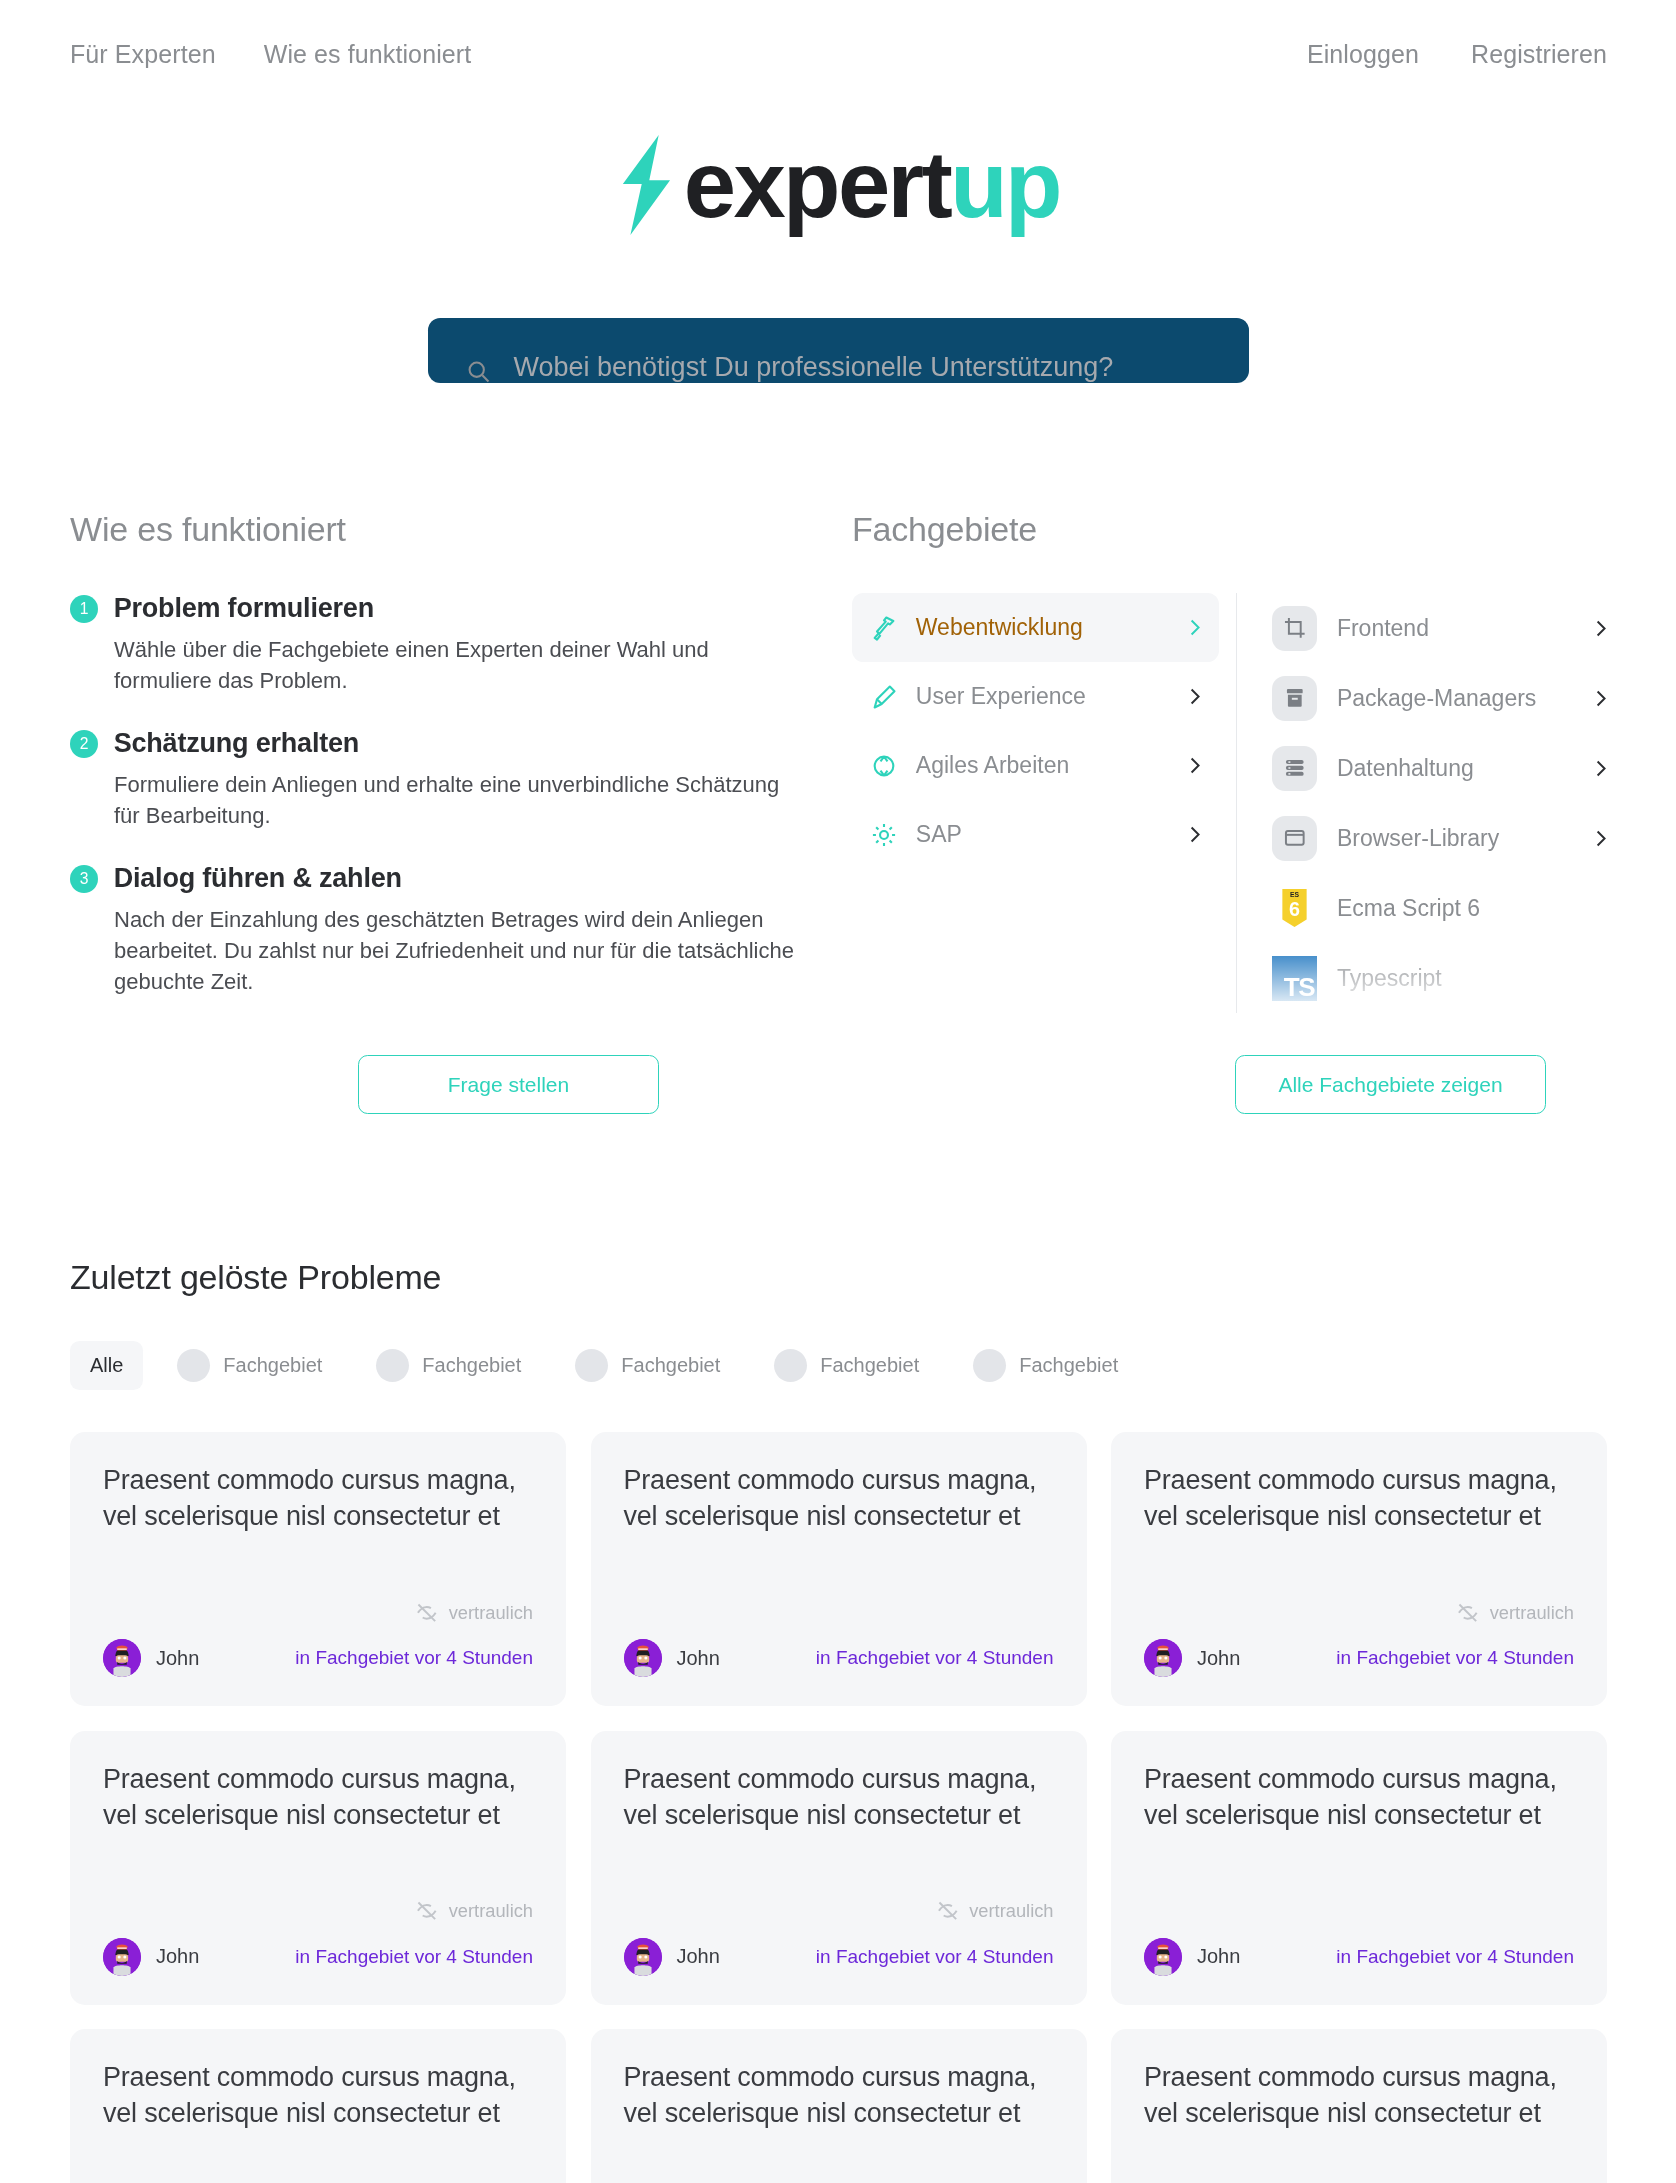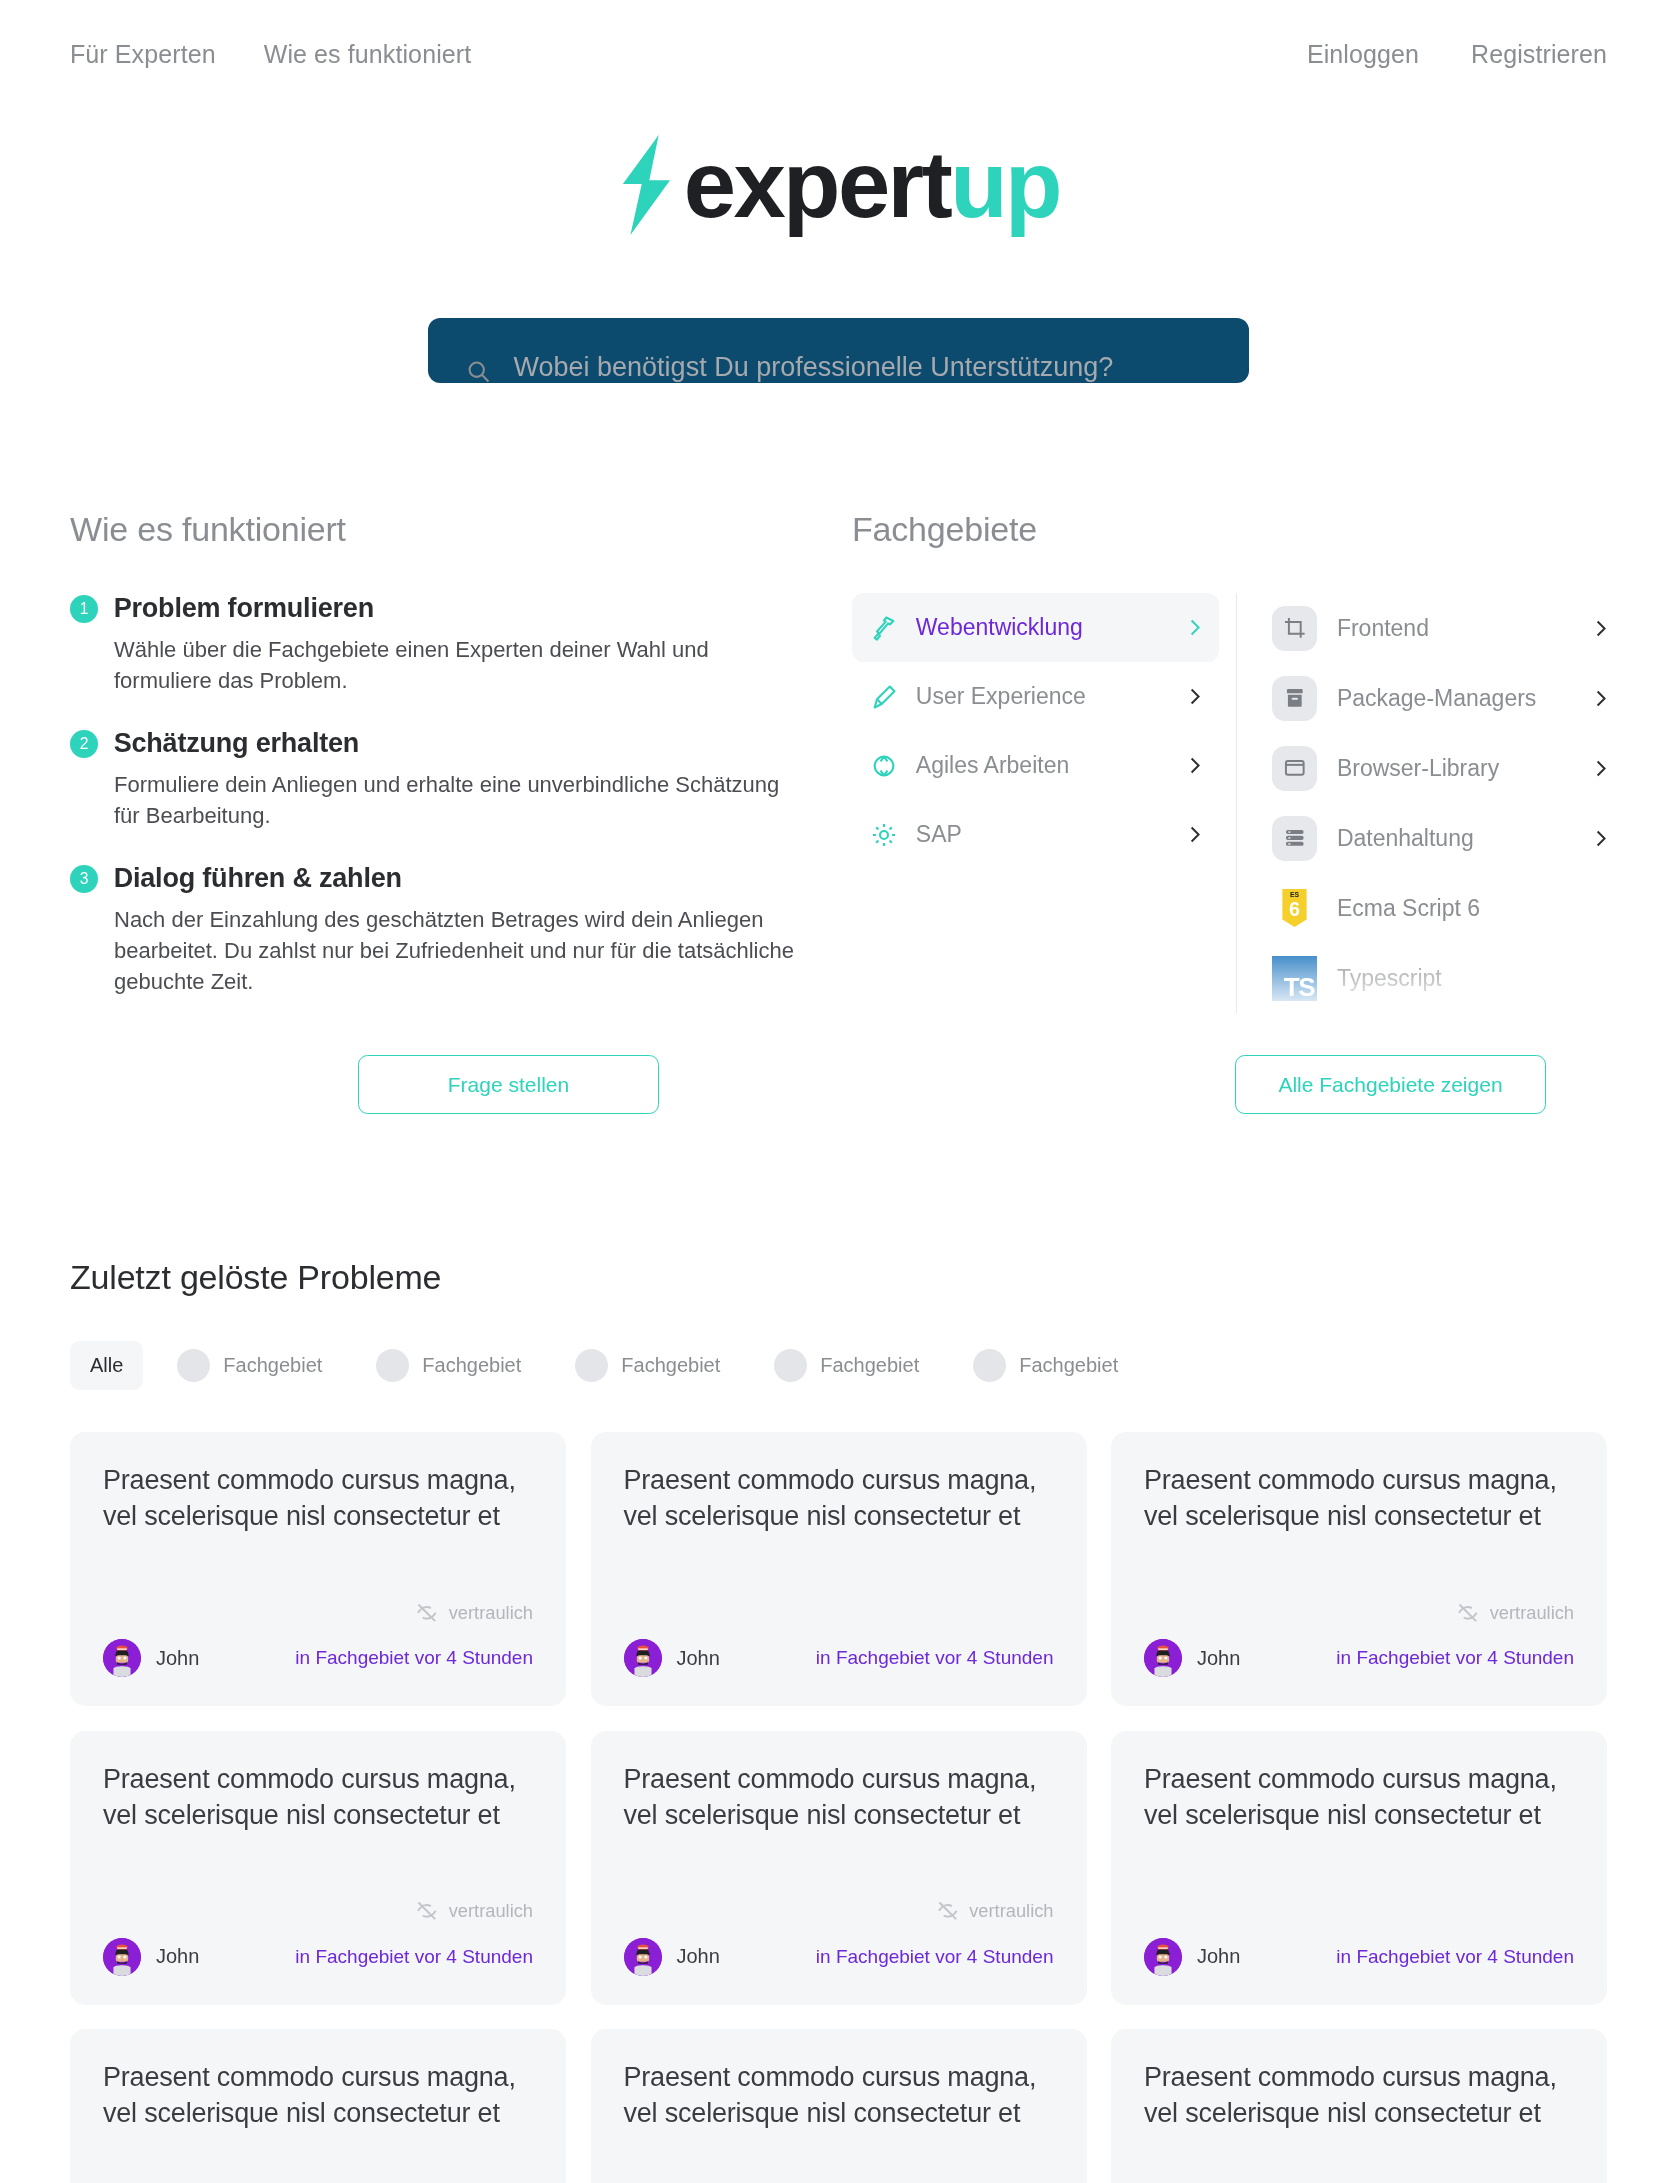--- a/index.html
+++ b/index.html
@@ -52,21 +52,21 @@
 
   
   .fg-body{display:flex;margin-top:44px;}
   .fg-primary{width:384px;padding-right:17.5px;}
   .fg-sep{width:0.9px;background:#e7e9ec;margin:0 0 0 0;align-self:stretch;}
   .fg-secondary{width:370px;padding-left:35px;position:relative;}
 
   .fg-item{height:69px;display:flex;align-items:center;gap:18.3px;padding:0 17.5px;border-radius:11.4px;cursor:pointer;}
   .fg-item.active{background:#f5f6f8;}
   .fg-label{font-size:23px;color:#8a8d91;flex:1;}
-  .fg-item.active .fg-label{color:#6d28d9;}
+  .fg-item.active .fg-label{color:#a16207;}
   .chev{width:12.2px;height:21px;flex:none;}
 
   .fg-icon{width:28px;height:28px;flex:none;display:flex;align-items:center;justify-content:center;}
   .fg-icon-box{
     width:45px;height:45px;border-radius:13px;background:#e6e8eb;flex:none;
     display:flex;align-items:center;justify-content:center;
   }
   .fg-secondary .fg-item{padding:0;gap:20px;height:70px;}
   .fade-mask{
     position:absolute;left:0;right:0;bottom:0;height:65px;
@@ -256,43 +256,43 @@
               </svg>
             </div>
             <div class="fg-label">Package-Managers</div>
             <svg class="chev" viewBox="0 0 12 24" fill="none" stroke="#2b2d31" stroke-width="2.2">
                 <polyline points="2,4 10,12 2,20"></polyline>
               </svg>
           </div>
 
           <div class="fg-item">
             <div class="fg-icon-box">
-              <svg width="23.6" height="23.6" viewBox="0 0 24 24" fill="none" stroke="#7b7f85" stroke-width="2">
-                <rect x="3" y="5" width="18" height="14" rx="2"></rect>
-                  <line x1="3" y1="9" x2="21" y2="9"></line>
-              </svg>
-            </div>
-            <div class="fg-label">Browser-Library</div>
-            <svg class="chev" viewBox="0 0 12 24" fill="none" stroke="#2b2d31" stroke-width="2.2">
-                <polyline points="2,4 10,12 2,20"></polyline>
-              </svg>
-          </div>
-
-          <div class="fg-item">
-            <div class="fg-icon-box">
               <svg width="23.6" height="23.6" viewBox="0 0 24 24" fill="#7b7f85">
                 <rect x="3" y="4" width="18" height="4.2" rx="2"></rect>
                   <rect x="3" y="10" width="18" height="4.2" rx="2"></rect>
                   <rect x="3" y="16" width="18" height="4.2" rx="2"></rect>
                 <rect x="5.5" y="5.4" width="2" height="1.6" fill="#e6e8eb"></rect>
                   <rect x="5.5" y="11.4" width="2" height="1.6" fill="#e6e8eb"></rect>
                   <rect x="5.5" y="17.4" width="2" height="1.6" fill="#e6e8eb"></rect>
               </svg>
             </div>
             <div class="fg-label">Datenhaltung</div>
+            <svg class="chev" viewBox="0 0 12 24" fill="none" stroke="#2b2d31" stroke-width="2.2">
+                <polyline points="2,4 10,12 2,20"></polyline>
+              </svg>
+          </div>
+
+          <div class="fg-item">
+            <div class="fg-icon-box">
+              <svg width="23.6" height="23.6" viewBox="0 0 24 24" fill="none" stroke="#7b7f85" stroke-width="2">
+                <rect x="3" y="5" width="18" height="14" rx="2"></rect>
+                  <line x1="3" y1="9" x2="21" y2="9"></line>
+              </svg>
+            </div>
+            <div class="fg-label">Browser-Library</div>
             <svg class="chev" viewBox="0 0 12 24" fill="none" stroke="#2b2d31" stroke-width="2.2">
                 <polyline points="2,4 10,12 2,20"></polyline>
               </svg>
           </div>
 
           <div class="fg-item">
             <div class="badge-es6">
               <svg width="31" height="44" viewBox="0 0 40 58">
                 <path d="M4 4h32v40l-16 10L4 44z" fill="#f5d02c"></path>
                 <text x="20" y="14" font-family="Liberation Sans, sans-serif" font-size="9" font-weight="700" fill="#1f2023" text-anchor="middle">ES</text>

